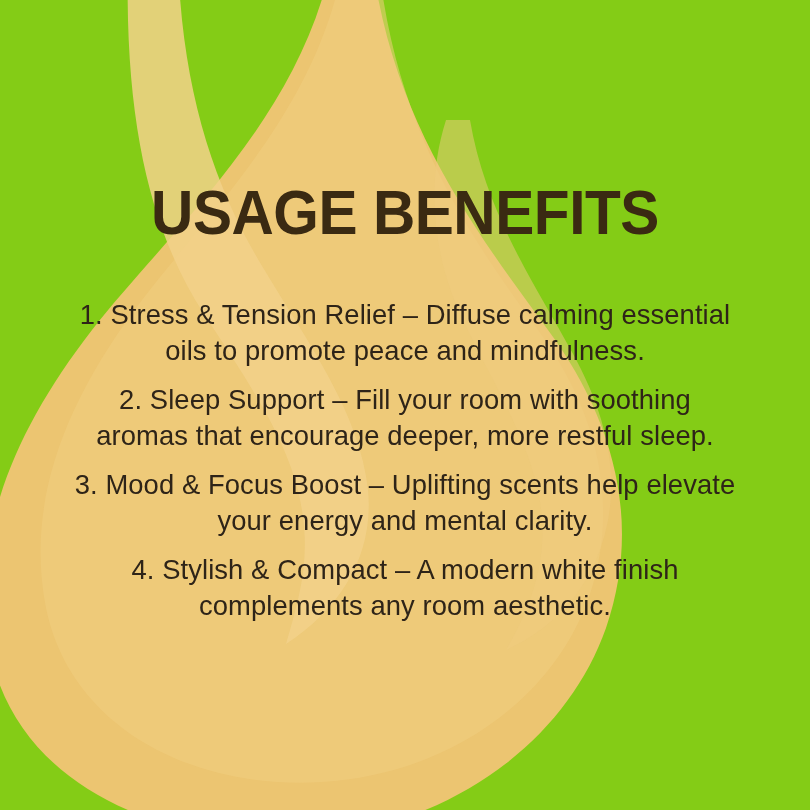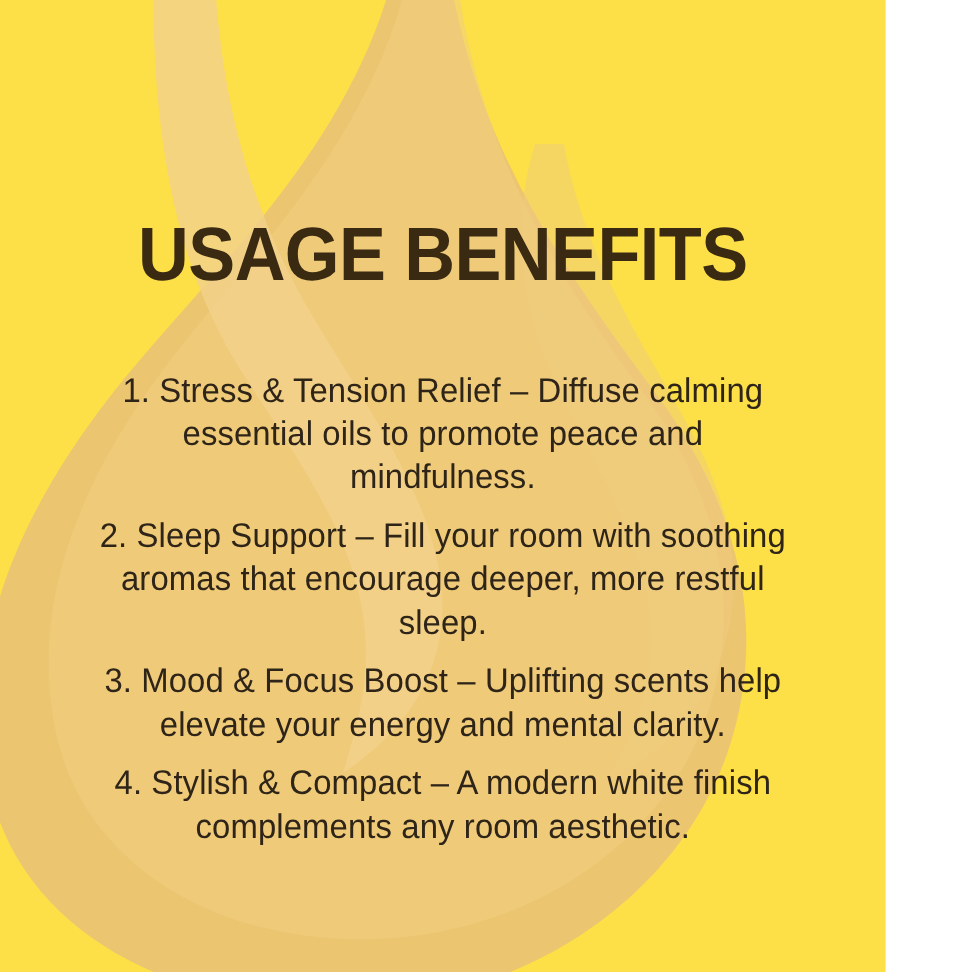--- a/index.html
+++ b/index.html
@@ -8,23 +8,23 @@
   }
   body {
     width: 810px;
     height: 810px;
     overflow: hidden;
     font-family: "Liberation Sans", "DejaVu Sans", sans-serif;
   }
 
   #poster {
     position: relative;
-    width: 738px;
+    width: 810px;
     height: 810px;
-    background: #fde047;
+    background: #84cc16;
     overflow: hidden;
   }
 
   
   #bg-decor {
     position: absolute;
     inset: 0;
     width: 810px;
     height: 810px;
     display: block;
@@ -58,21 +58,21 @@
     transform-origin: center top;
     white-space: nowrap;
   }
 
   #benefits-list {
     position: absolute;
     top: 296px;
     left: 50px;
     right: 50px;
     list-style: none;
-    margin: 12px;
+    margin: 0;
     padding: 0;
   }
 
   .benefit-item {
     text-align: center;
     color: #2e2418;
     font-size: 28.5px;
     line-height: 36px;
     font-weight: 400;
     letter-spacing: 0.1px;

